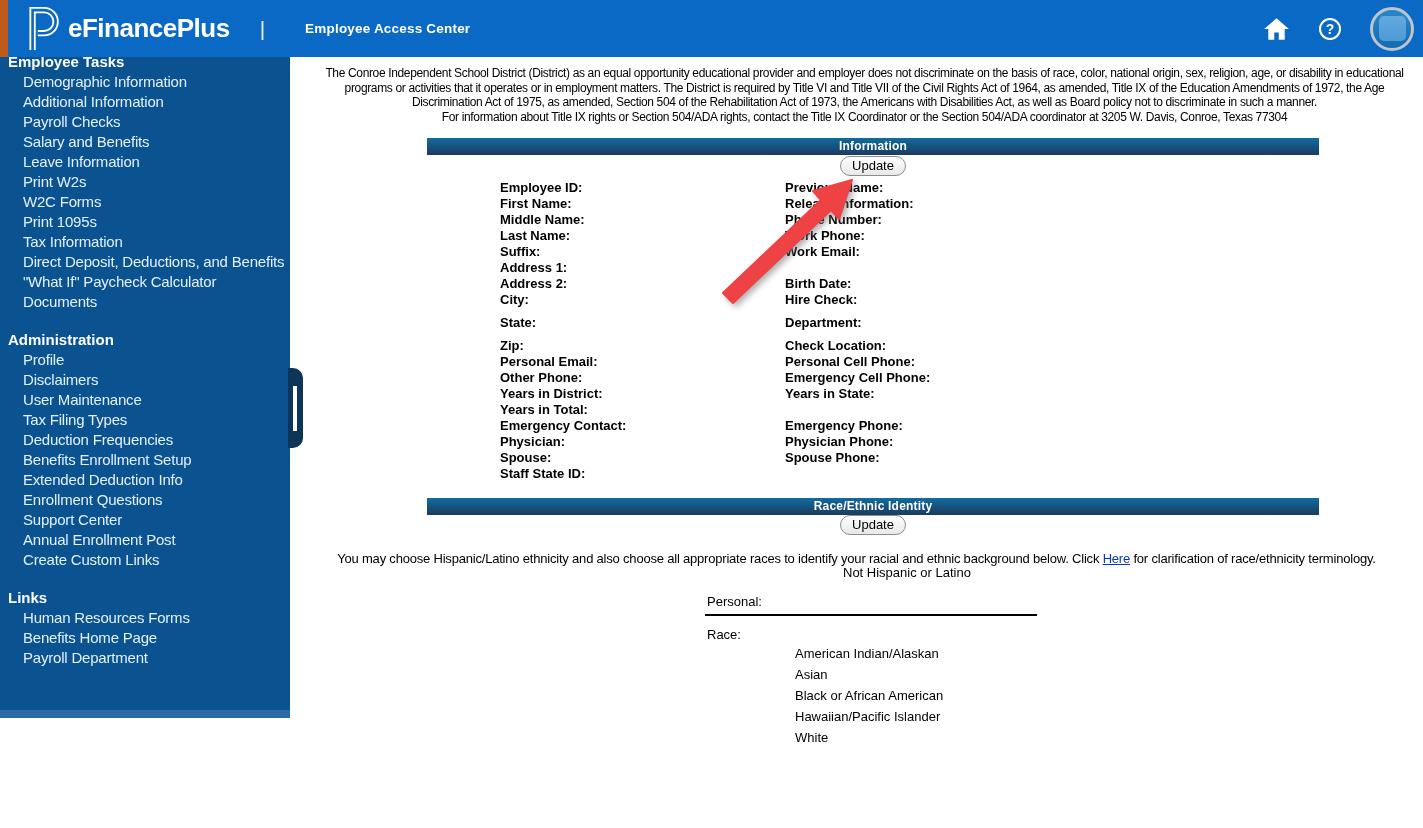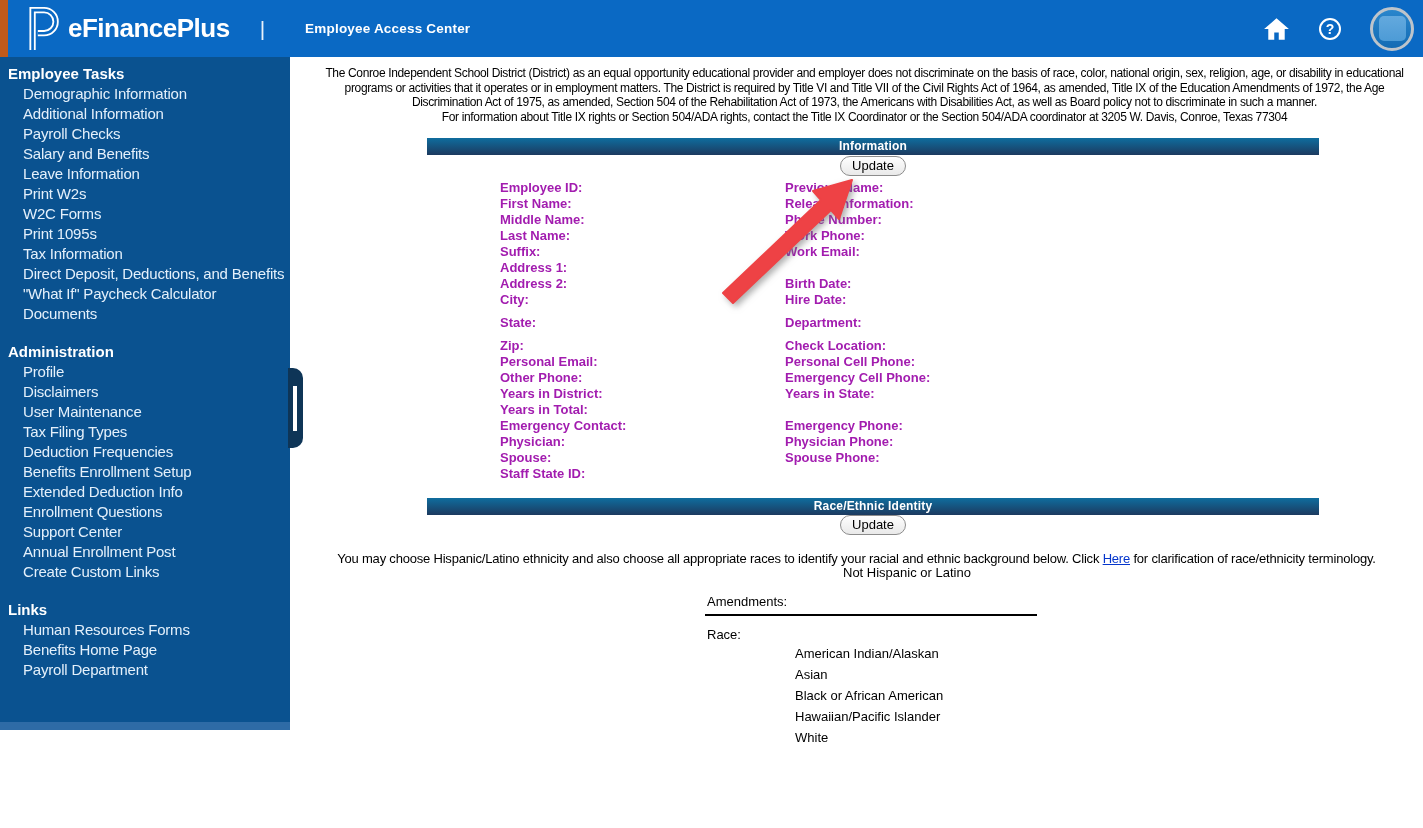--- a/index.html
+++ b/index.html
@@ -20,21 +20,21 @@
                  display:flex; align-items:center; justify-content:center;
                  color:#fff; font-weight:bold; font-size:14px; cursor:pointer; }
   .avatar { width:44px; height:44px; border:3px solid #bdc4cb; border-radius:50%;
             background:linear-gradient(180deg,#2a86cc,#136bb4); display:flex;
             align-items:center; justify-content:center; cursor:pointer; }
   .avatar-inner { width:27px; height:25px; border-radius:5px;
                   background:linear-gradient(180deg,#63a9de,#4d9bd6); }
   .hicon { cursor:pointer; display:flex; }
 
   
-  #sidebar { position:absolute; top:54px; left:0; width:290px; height:676px;
+  #sidebar { position:absolute; top:42px; left:0; width:290px; height:676px;
              background:#0a5290; padding-top:10px; z-index:10; }
   .nav-section + .nav-section { margin-top:18px; }
   .nav-section-title { color:#fff; font-weight:bold; font-size:15px; padding-left:8px;
                        height:20px; line-height:20px; }
   .nav-item { color:#e4f0fb; font-size:15px; letter-spacing:-0.2px; padding-left:23px;
               height:20px; line-height:20px; white-space:nowrap; cursor:pointer; }
   #sidebar-handle { position:absolute; left:288px; top:368px; width:15px; height:80px;
                     background:#0e3557; border-radius:0 10px 10px 0; cursor:pointer; z-index:12; }
   #sidebar-handle .grip { position:absolute; left:5px; top:18px; width:4px; height:45px; background:#fff; }
   #sidebar-bottom-strip { position:absolute; left:0; bottom:0; width:290px; height:8px; background:#2e6ba6; }
@@ -51,21 +51,21 @@
   #info-bar  { top:81px; }
   #race-bar  { top:441px; }
   .update-wrap { position:absolute; left:137px; width:892px; text-align:center; }
   #update1-wrap { top:99px; }
   #update2-wrap { top:458px; }
   button.update { font-family:inherit; font-size:13px; color:#000; padding:1px 11px 2px;
                   background:linear-gradient(#fefefe,#e9e9e9); border:1px solid #8c8c8c;
                   border-radius:10px; cursor:pointer; }
 
   #form-area { position:absolute; top:123px; left:0; width:100%; }
-  .form-row { position:relative; height:16px; font-size:13px; font-weight:bold; color:#a21caf; }
+  .form-row { position:relative; height:16px; font-size:13px; font-weight:bold; color:#000000; }
   .form-row .l { position:absolute; left:210px; white-space:nowrap; }
   .form-row .r { position:absolute; left:495px; white-space:nowrap; }
   .form-group.gap { margin-top:7px; }
 
   #arrow-svg { position:absolute; left:0; top:0; width:1133px; height:771px;
                pointer-events:none; z-index:5;
                filter:drop-shadow(3px 3px 3px rgba(110,110,110,0.55)); }
 
   #race-note { position:absolute; top:494px; left:0; width:100%; text-align:center;
                font-size:13px; color:#000; letter-spacing:-0.2px; }
@@ -205,21 +205,21 @@
           <span class="r"></span>
         </div>
 
         <div class="form-row">
           <span class="l">Address 2:</span>
           <span class="r">Birth Date:</span>
         </div>
 
         <div class="form-row">
           <span class="l">City:</span>
-          <span class="r">Hire Date:</span>
+          <span class="r">Hire Check:</span>
         </div>
       </div>
     <div class="form-group gap">
 
         <div class="form-row">
           <span class="l">State:</span>
           <span class="r">Department:</span>
         </div>
       </div>
     <div class="form-group gap">
@@ -275,21 +275,21 @@
     <polygon points="433,236 531,143 523,134 562,123 549,162 541,153 443,246" fill="#ee4245" stroke="#ee4245" stroke-width="2" stroke-linejoin="round"></polygon>
   </svg>
 
   <div id="race-bar" class="section-bar">Race/Ethnic Identity</div>
   <div id="update2-wrap" class="update-wrap">
     <button class="update">Update</button>
   </div>
 
   <div id="race-note"><span>You may choose Hispanic/Latino ethnicity and also choose all appropriate races to identify your racial and ethnic background below. Click </span><a>Here</a><span> for clarification of race/ethnicity terminology.</span></div>
 
-  <span id="ethnicity-label" class="eth-label">Amendments:</span>
+  <span id="ethnicity-label" class="eth-label">Personal:</span>
   <span id="ethnicity-value" class="eth-value">Not Hispanic or Latino</span>
   <div id="eth-divider-line"></div>
   <span id="race-label" class="eth-label">Race:</span>
   <div id="race-list">
 
   <div class="race-item">American Indian/Alaskan</div>
       <div class="race-item">Asian</div>
       <div class="race-item">Black or African American</div>
       <div class="race-item">Hawaiian/Pacific Islander</div>
       <div class="race-item">White</div>

